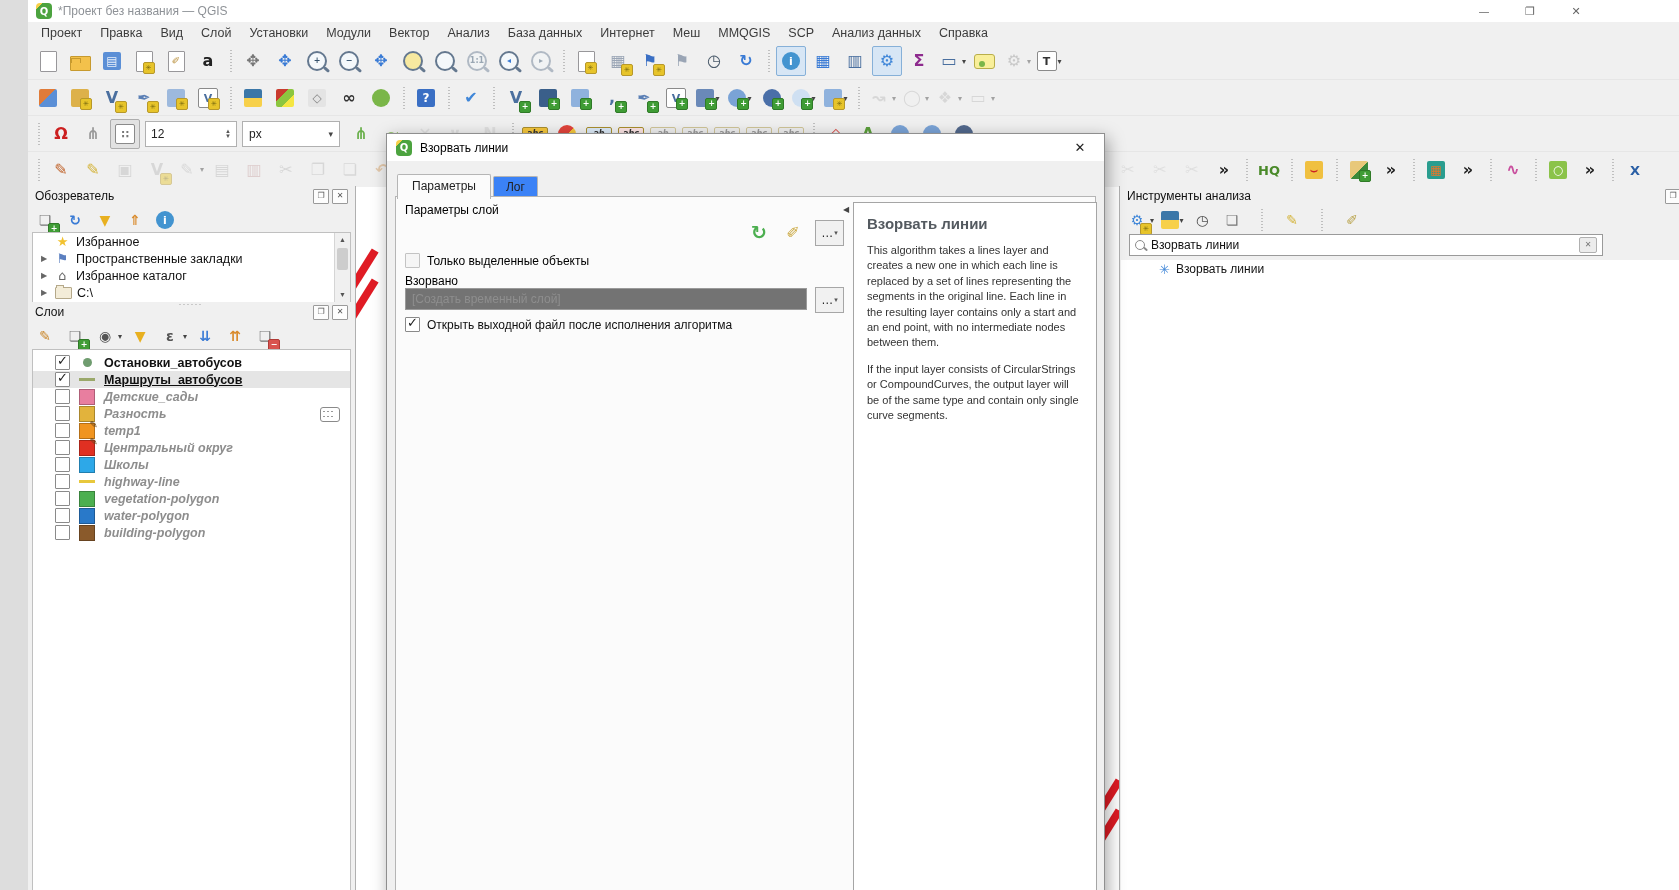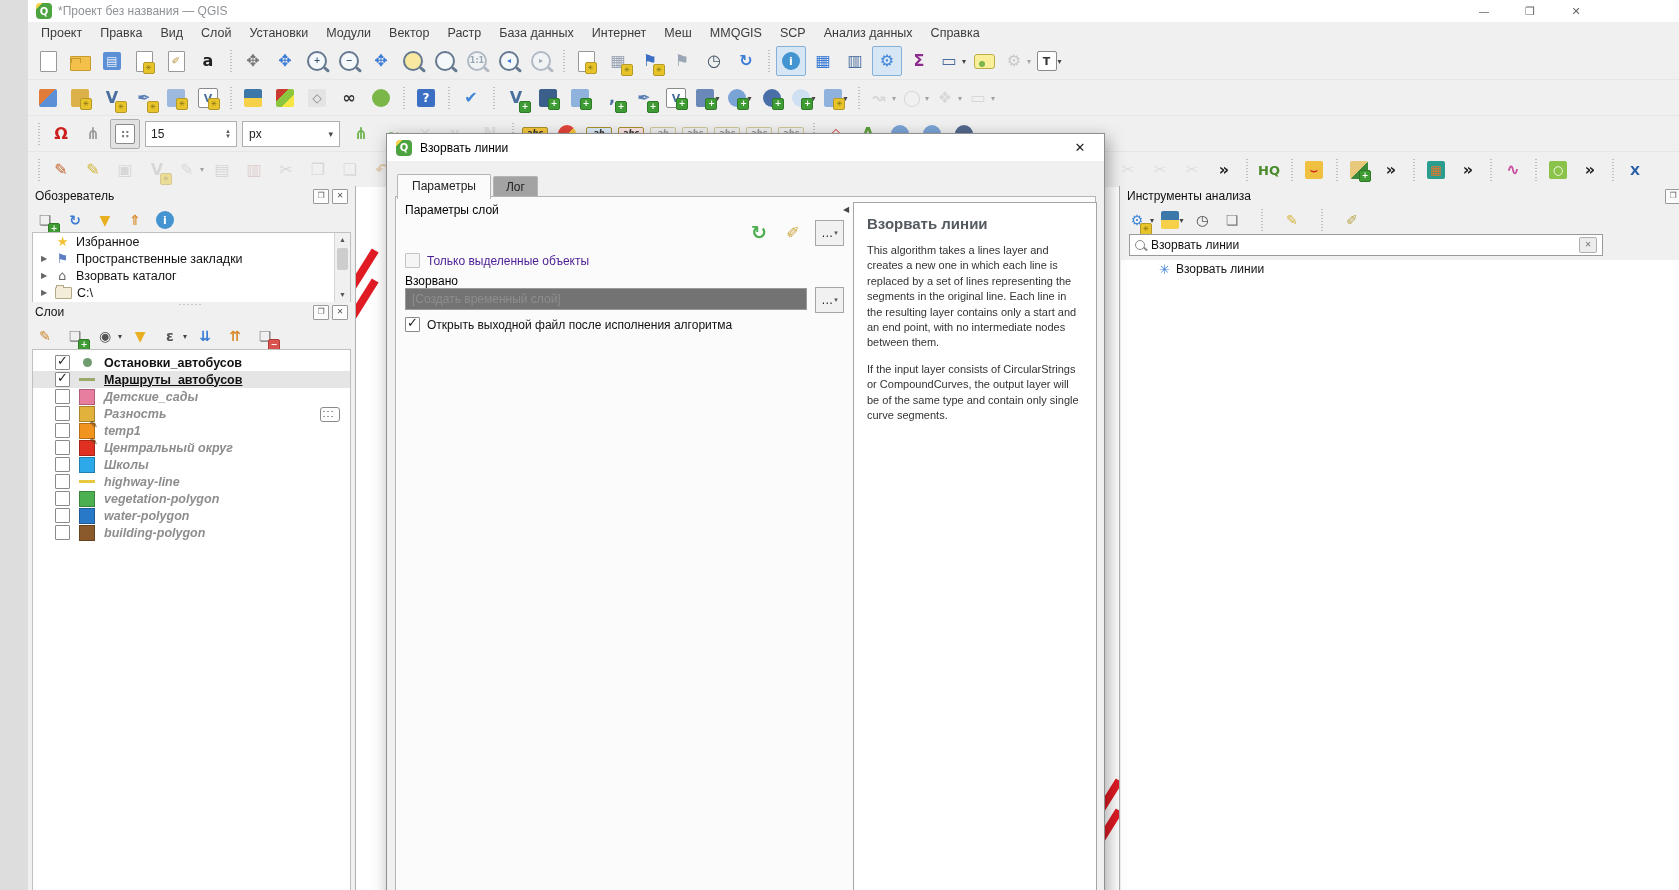--- a/index.html
+++ b/index.html
@@ -150,39 +150,39 @@
 
   .qlogo{width:16px;height:16px;border-radius:4px;background:linear-gradient(135deg,#f7d04a 20%,#4ca33f 20%);display:inline-flex;align-items:center;justify-content:center;flex:none;}
   .qlogo::before{content:"Q";color:#fff;font-weight:800;font-size:10px;font-family:"DejaVu Sans",sans-serif;}
   .qlogo.small{width:15px;height:15px;}
 
   
   .dlg{position:absolute;left:358px;top:133px;width:717px;height:800px;background:#f0f0f0;border:1px solid #8f8f8f;box-shadow:3px 5px 16px rgba(0,0,0,.35);z-index:10;}
   .dtitle{height:27px;background:#fff;display:flex;align-items:center;padding:0 9px;gap:8px;font-size:12px;color:#000;}
   .dclose{margin-left:auto;width:30px;text-align:center;color:#222;font-size:13px;font-family:"DejaVu Sans",sans-serif;}
   .dtabs{position:absolute;left:10px;top:40px;display:flex;}
-  .tab{padding:3px 12px 4px;font-size:12px;color:#222;background:#a3a3a3;border:1px solid #b5b5b5;border-bottom:none;border-radius:2px 2px 0 0;margin-right:2px;position:relative;top:2px;}
+  .tab{padding:3px 12px 4px;font-size:12px;color:#222;background:#3b82f6;border:1px solid #b5b5b5;border-bottom:none;border-radius:2px 2px 0 0;margin-right:2px;position:relative;top:2px;}
   .tab.act{background:#fbfbfb;padding:4px 14px 6px;top:0;z-index:3;}
   .pane{position:absolute;left:8px;right:8px;top:62px;bottom:8px;background:#fbfbfb;border:1px solid #b5b5b5;}
   .fl{position:absolute;font-size:12px;color:#000;}
   .combo{position:absolute;left:9px;top:22px;width:333px;height:24px;background:#fff;border:1px solid #8a8a8a;display:flex;align-items:center;padding:0 6px;gap:6px;}
   .lineg{color:#8a8a8a;font-size:13px;font-family:"DejaVu Sans",sans-serif;}
   .lineg::before{content:"∿";}
   .cval{font-size:12px;color:#222;}
   .carr{margin-left:auto;font-size:9px;color:#444;}
   .carr::before{content:"▾";}
   .flatbtn{position:absolute;top:22px;width:26px;height:26px;display:flex;align-items:center;justify-content:center;font-family:"DejaVu Sans",sans-serif;}
   .iterg{color:#4caf50;font-size:19px;font-weight:800;}
   .iterg::before{content:"↻";}
   .wreng{color:#c9a53a;font-size:16px;}
   .wreng::before{content:"✐";}
   .btn3{position:absolute;left:419px;width:27px;height:24px;border:1px solid #a6a6a6;background:#f1f1f1;display:flex;align-items:center;justify-content:center;font-size:12px;color:#222;gap:1px;}
   .btn3::after{content:"▾";font-size:7px;color:#555;}
   .cbrow{position:absolute;display:flex;align-items:center;gap:7px;font-size:12px;}
-  .cbrow .txtdis{color:#4c1d95;}
+  .cbrow .txtdis{color:#000000;}
   .outinput{position:absolute;left:9px;top:91px;width:388px;height:20px;border:1px solid #9a9a9a;background:#737373;font-size:12px;color:#222;padding:0 6px;font-family:inherit;outline:none;}
   .outinput::placeholder{color:#8e8e8e;opacity:1;}
   .collb{position:absolute;left:447px;top:8px;color:#444;font-size:8px;}
   .collb::before{content:"◀";}
   .help{position:absolute;left:457px;top:5px;width:216px;bottom:5px;background:#fff;border:1px solid #a5a5a5;padding:8px 13px;overflow:hidden;}
   .hh{font-size:15px;font-weight:700;color:#545a60;margin:4px 0 11px;}
   .hp{font-size:11px;color:#333;line-height:1.4;margin:0 0 11px;}
 </style>
 </head>
 <body>
@@ -210,21 +210,21 @@
 
   <div class="menubar">
 
   <span class="mitem">Проект</span>
       <span class="mitem">Правка</span>
       <span class="mitem">Вид</span>
       <span class="mitem">Слой</span>
       <span class="mitem">Установки</span>
       <span class="mitem">Модули</span>
       <span class="mitem">Вектор</span>
-      <span class="mitem">Растр</span>
+      <span class="mitem">Анализ</span>
       <span class="mitem">База данных</span>
       <span class="mitem">Интернет</span>
       <span class="mitem">Меш</span>
       <span class="mitem">MMQGIS</span>
       <span class="mitem">SCP</span>
       <span class="mitem">Анализ данных</span>
       <span class="mitem">Справка</span>
     </div>
 
   <div class="tbrow tb1">
@@ -786,21 +786,21 @@
 
   <span class="tbi pressedc">
     <span class="icn sqo">
       <span class="glyph" style="color: rgb(119, 119, 119);">∷</span>
 
     </span>
 
   </span>
 </div>
     <div class="spin">
-      <span class="spinval">15</span>
+      <span class="spinval">12</span>
       <span class="sparr"></span>
     </div>
     <div class="selc">
       <span>px</span>
       <span class="selarr"></span>
     </div>
     <div class="tbgroup">
   <span class="tbi">
     <span class="icn">
       <span class="glyph" style="color: rgb(106, 176, 76);">⋔</span>
@@ -1279,21 +1279,21 @@
 
           <div class="brow">
             <span class="bar on"></span>
             <span class="bicon" style="color: rgb(91, 127, 192);">⚑</span>
             <span class="blab">Пространственные закладки</span>
           </div>
 
           <div class="brow">
             <span class="bar on"></span>
             <span class="bicon" style="color: rgb(102, 102, 102);">⌂</span>
-            <span class="blab">Взорвать каталог</span>
+            <span class="blab">Избранное каталог</span>
           </div>
 
           <div class="brow">
             <span class="bar on"></span>
             <span class="bicon fold"></span>
             <span class="blab">C:\</span>
           </div>
         </div>
       <div class="bscroll">
         <span class="sarr up"></span>

